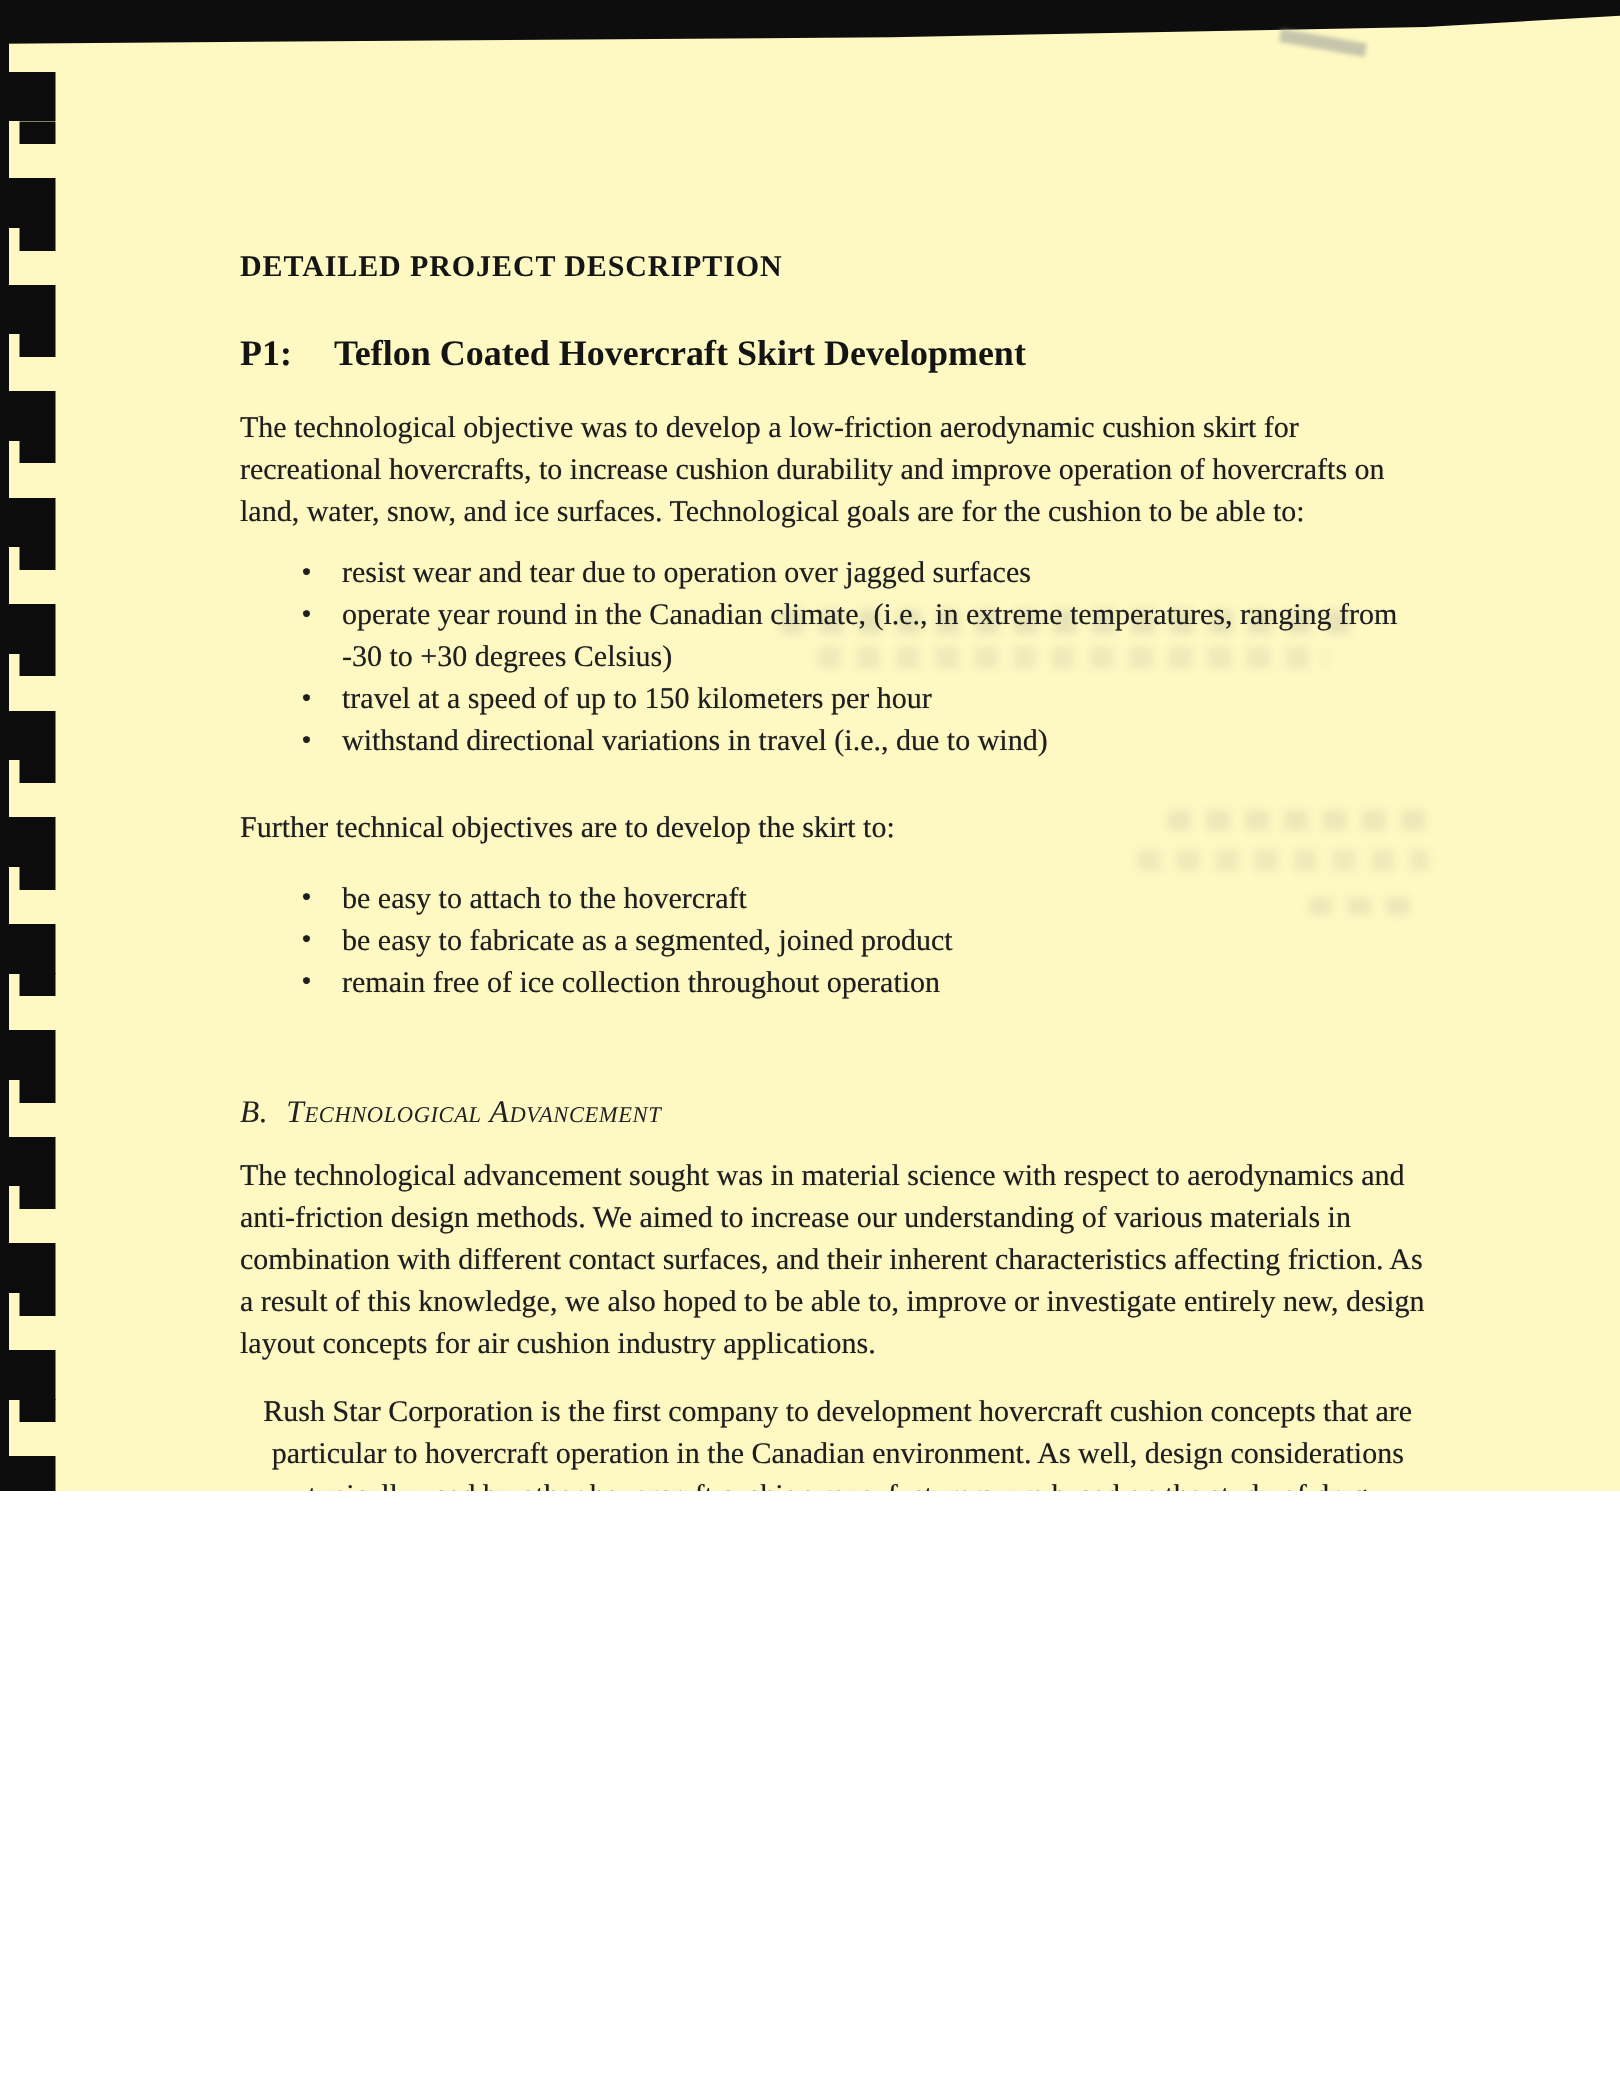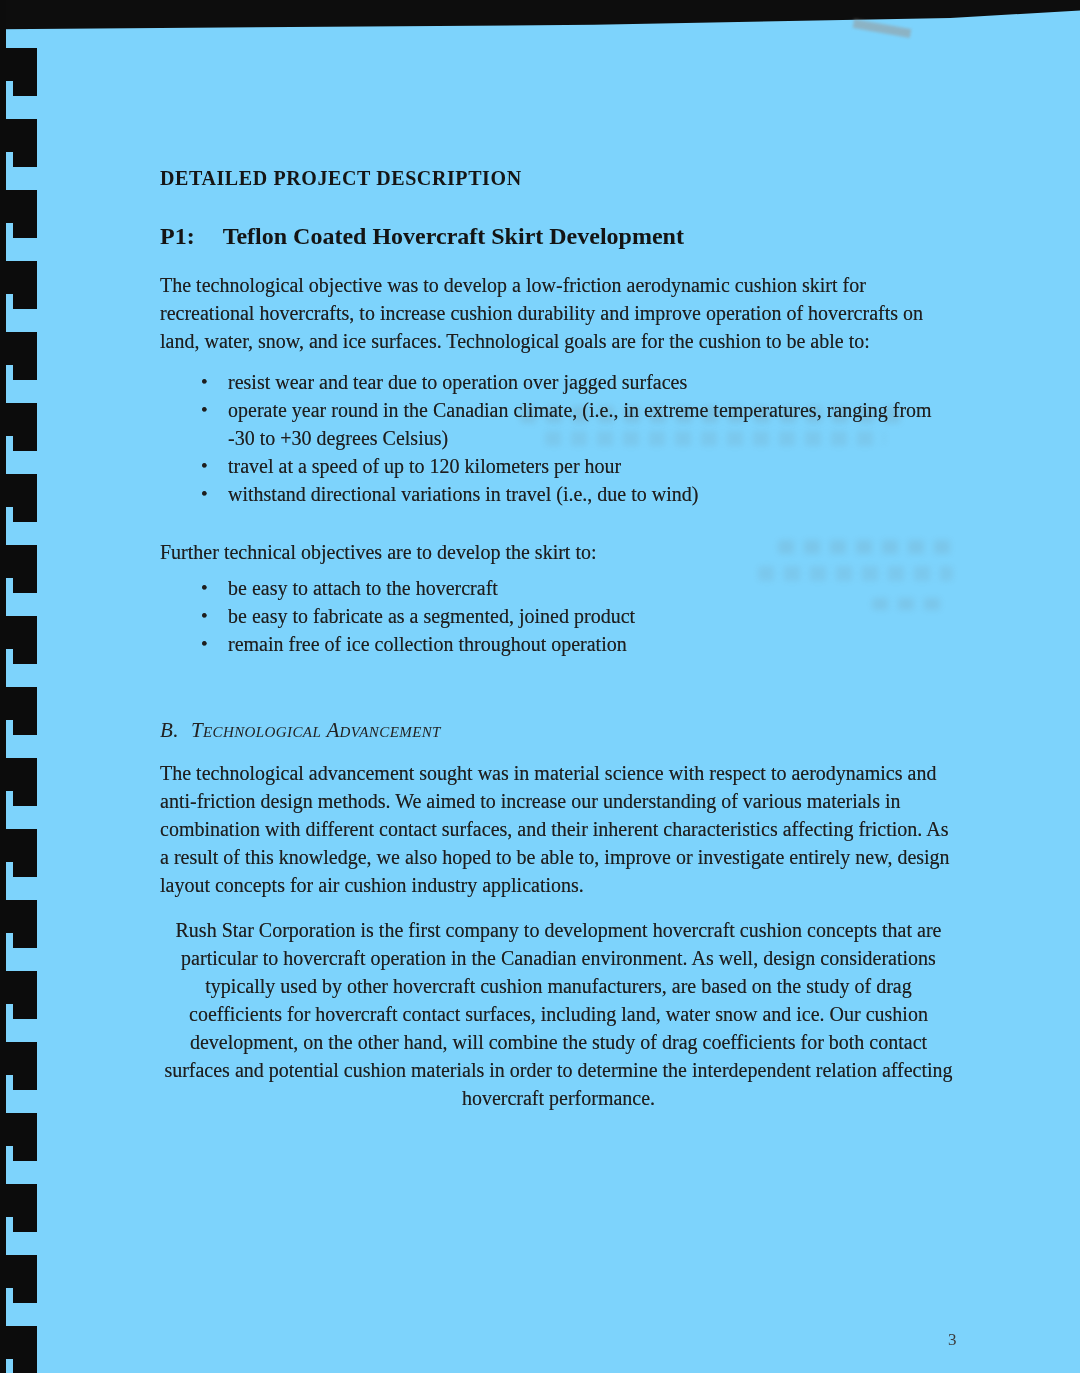--- a/index.html
+++ b/index.html
@@ -5,22 +5,22 @@
   * { margin: 0; padding: 0; box-sizing: border-box; }
   html, body { width: 1080px; height: 1393px; }
   body {
     font-family: "Liberation Serif", "DejaVu Serif", serif;
     background: #ffffff;
     overflow: hidden;
   }
   .scan {
     position: relative;
     width: 1080px;
-    height: 1373px;
-    background: #7dd3fc;
+    height: 994px;
+    background: #fef9c3;
     overflow: hidden;
   }
 
   
   .top-bar {
     position: absolute;
     left: 0; top: 0;
     width: 1080px; height: 31px;
     background: #0d0d0d;
     clip-path: polygon(0 0, 100% 0, 100% 34%, 88% 58%, 55% 80%, 0 94%);
@@ -114,21 +114,21 @@
   .para-b1 { margin-top: 16px; }
   .para-b2 { margin-top: 17px; text-align: center; }
   ul.bullets {
     list-style: none;
     padding-left: 68px;
     font-size: 20px;
     line-height: 28px;
     text-shadow: 0 0 .5px rgba(30,30,30,.55);
   }
   ul.bullets.list1 { margin-top: 13px; }
-  ul.bullets.list2 { margin-top: 8px; }
+  ul.bullets.list2 { margin-top: 19px; }
   ul.bullets li { position: relative; }
   ul.bullets li::before {
     content: "\2022";
     position: absolute;
     left: -27px;
     top: 0;
     font-size: 19px;
   }
   .page-number {
     position: absolute;
@@ -161,21 +161,21 @@
     <h2 class="project-title">
       <span class="code">P1:</span><span>Teflon Coated Hovercraft Skirt Development</span>
     </h2>
 
 
     <p class="body intro">The technological objective was to develop a low-friction aerodynamic cushion skirt for recreational hovercrafts, to increase cushion durability and improve operation of hovercrafts on land, water, snow, and ice surfaces.  Technological goals are for the cushion to be able to:</p>
 
     <ul class="bullets list1">
       <li>resist wear and tear due to operation over jagged surfaces</li>
       <li>operate year round in the Canadian climate, (i.e., in extreme temperatures, ranging from -30 to +30 degrees Celsius)</li>
-      <li>travel at a speed of up to 120 kilometers per hour</li>
+      <li>travel at a speed of up to 150 kilometers per hour</li>
       <li>withstand directional variations in travel (i.e., due to wind)</li>
     </ul>
 
     <p class="body further">Further technical objectives are to develop the skirt to:</p>
 
     <ul class="bullets list2">
       <li>be easy to attach to the hovercraft</li>
       <li>be easy to fabricate as a segmented, joined product</li>
       <li>remain free of ice collection throughout operation</li>
     </ul>

